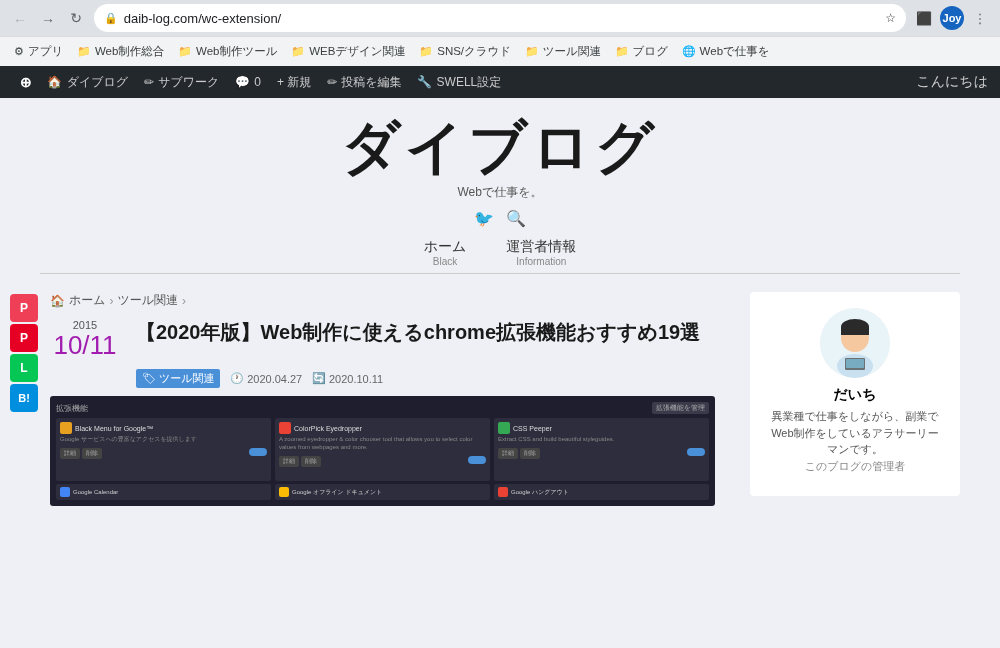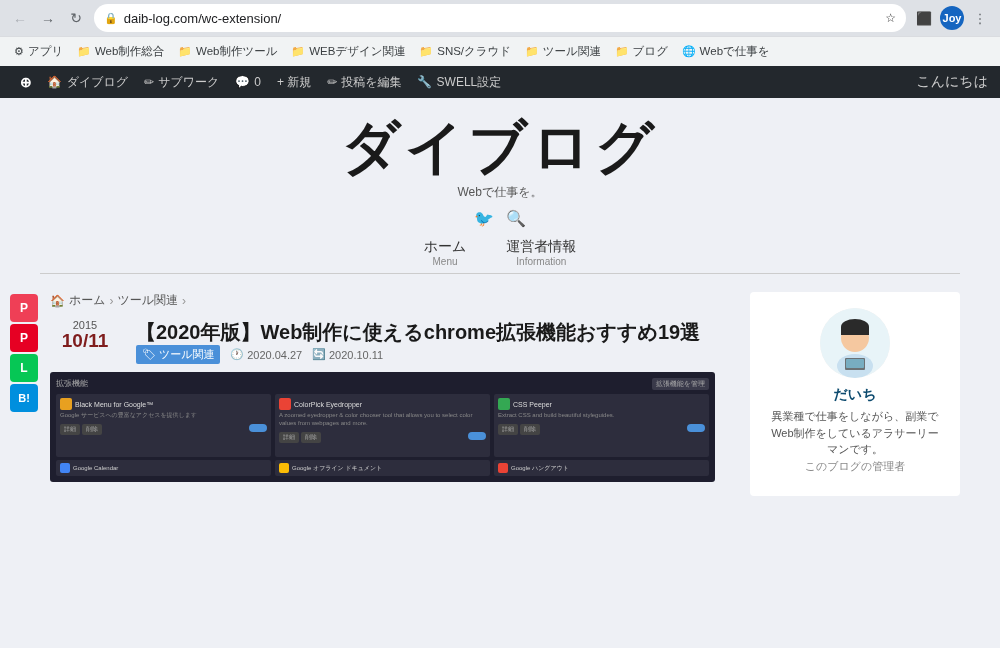--- a/index.html
+++ b/index.html
@@ -232,32 +232,32 @@
     .article-date {
       text-align: center;
       min-width: 70px;
     }
     .date-year {
       font-size: 11px;
       color: #555;
       display: block;
     }
     .date-main {
-      font-size: 19px;
-      font-weight: 700;
-      color: #7f1d1d;
+      font-size: 26px;
+      font-weight: 400;
+      color: #a21caf;
       display: block;
       line-height: 1.1;
     }
     .article-body {}
     .article-title {
       font-size: 20px;
       font-weight: 700;
       color: #1a1a1a;
-      margin-bottom: 0;
+      margin-bottom: 24px;
       line-height: 1.3;
     }
     .article-info-row {
       display: flex;
       align-items: center;
       gap: 10px;
       margin-bottom: 8px;
     }
     .tag-badge {
       background: #4a90d9;
@@ -290,20 +290,21 @@
       width: 100%;
       height: 100%;
       background: #1e1e2e;
       display: flex;
       flex-direction: column;
       padding: 6px;
     }
     .thumb-header {
       display: flex;
       justify-content: space-between;
+      align-items: center;
       margin-bottom: 4px;
     }
     .thumb-header-left {
       font-size: 8px;
       color: #aaa;
     }
     .thumb-header-right {
       font-size: 7px;
       color: #aaa;
       background: #3a3a4a;
@@ -382,21 +383,21 @@
       margin: 0 auto 8px auto;
       overflow: hidden;
       display: flex;
       align-items: center;
       justify-content: center;
       position: relative;
     }
     .author-name {
       font-size: 14px;
       font-weight: 700;
-      color: #0c4a6e;
+      color: #000000;
       margin-bottom: 4px;
     }
     .author-desc {
       font-size: 11px;
       color: #555;
       line-height: 1.5;
     }
   </style>
 </head>
 <body>
@@ -489,21 +490,21 @@
   <div class="blog-header">
     <div class="blog-title">ダイブログ</div>
     <div class="blog-tagline">Webで仕事を。</div>
     <div class="blog-social-icons">
       <span class="social-icon">🐦</span>
       <span class="social-icon">🔍</span>
     </div>
     <div class="blog-nav">
       <div class="nav-item">
         <span class="nav-label">ホーム</span>
-        <span class="nav-sublabel">Menu</span>
+        <span class="nav-sublabel">Black</span>
       </div>
       <div class="nav-item">
         <span class="nav-label">運営者情報</span>
         <span class="nav-sublabel">Information</span>
       </div>
     </div>
     <hr class="nav-divider">
   </div>
 
   <div class="content-area">

